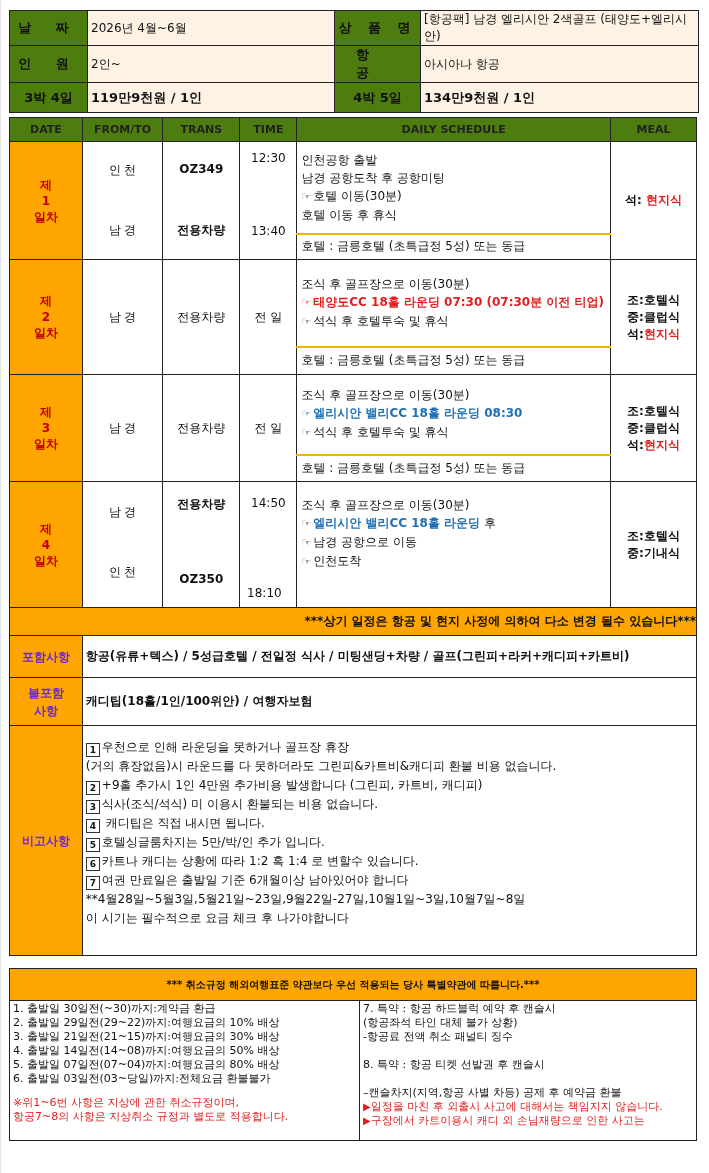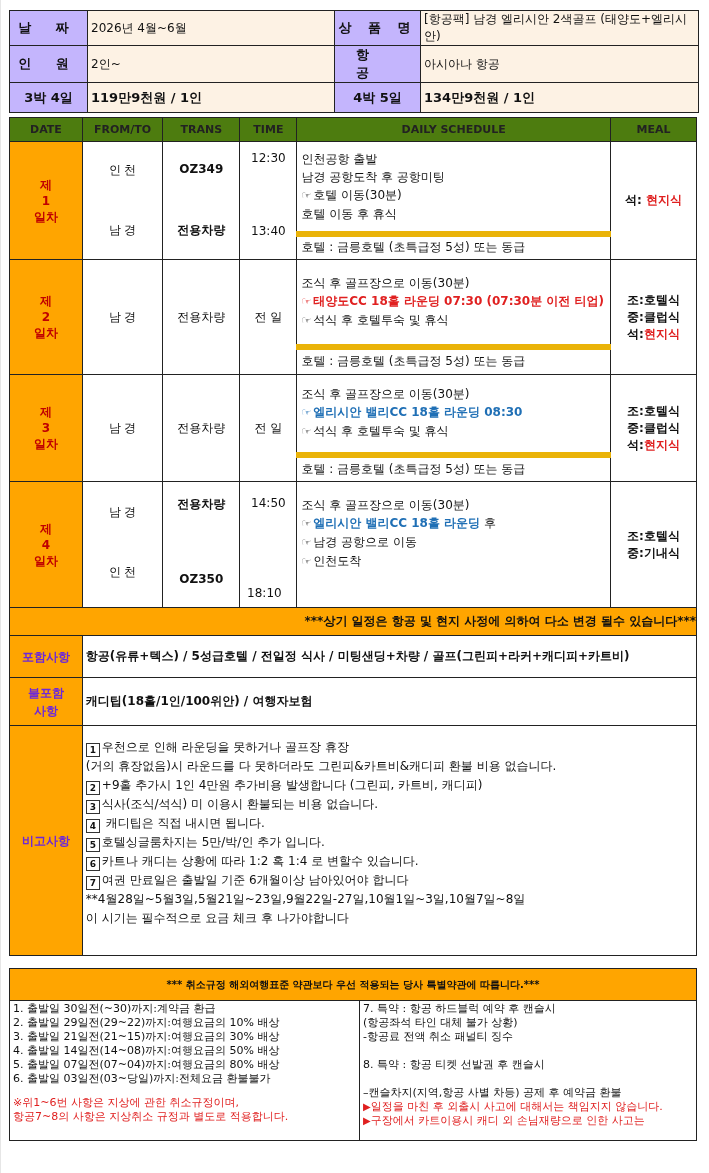--- a/index.html
+++ b/index.html
@@ -12,37 +12,37 @@
     position: absolute; left: 0; top: 0; width: 709px; height: 1173px;
     background-image: linear-gradient(to right, #e6e6e6 1px, transparent 1px);
     background-size: 100% 100%;
   }
   table { border-collapse: collapse; position: absolute; }
   td, th { border: 1px solid #222; }
 
   
   #info { left: 9px; top: 10px; width: 690px; }
   #info td { height: 30px; font-size: 12px; padding: 0 3px; }
-  #info .lbl { background: #c4b5fd; font-weight: bold; text-align: center; font-size: 13px; letter-spacing: 10px; }
+  #info .lbl { background: #4d7c0f; font-weight: bold; text-align: center; font-size: 13px; letter-spacing: 10px; }
   #info .val { background: #fdf2e4; }
   #info .price { font-weight: bold; font-size: 13px; }
   #info .lbl2 { letter-spacing: 0; }
 
   
   #main { left: 9px; top: 117px; width: 688px; }
   #main th { background: #4d7c0f; font-size: 11px; font-weight: bold; height: 24px; color: #222; }
   #main td { font-size: 12px; vertical-align: middle; }
   .daycell { background: #ffa500; color: #c00000; font-weight: bold; text-align: center; font-size: 12px; line-height: 16px; width: 46px; }
   .ft { text-align: center; position: relative; font-family: Liberation Serif, serif; }
   .ft .a { position: absolute; left: 0; right: 0; }
   .trans { text-align: center; font-weight: bold; position: relative; }
   .time { text-align: center; position: relative; width: 50px; font-size: 12px; }
   .sched { padding: 4px 4px; line-height: 18px; font-size: 12px; }
   .sched .hand { font-size: 11px; color: #444; margin-right: 2px; }
-  .hotel { padding: 2px 4px; font-size: 11px; height: 26px; border-top: 6px solid #eab308; }
+  .hotel { padding: 2px 4px; font-size: 11px; height: 26px; border-top: 2px solid #eab308; }
   .meal { text-align: center; font-weight: bold; font-size: 12px; line-height: 17px; width: 90px; }
   .red { color: #e02020; font-weight: bold; }
   .blue { color: #1f6fb5; font-weight: bold; }
   .notice { background: #ffa500; text-align: right; font-size: 10px; font-weight: bold; height: 28px; }
   .sidelbl { background: #ffa500; color: #6d28d9; font-weight: bold; text-align: center; font-size: 12px; line-height: 18px; }
   .inc { font-weight: bold; font-size: 13px; padding-left: 3px; }
   .notes { font-size: 12px; line-height: 19px; padding: 12px 3px 8px 3px; vertical-align: top !important; }
   .num { display: inline-block; width: 14px; height: 14px; border: 1px solid #333; font-size: 9px; line-height: 12px; text-align: center; font-weight: bold; margin-right: 2px; vertical-align: -2px; }
 
   

